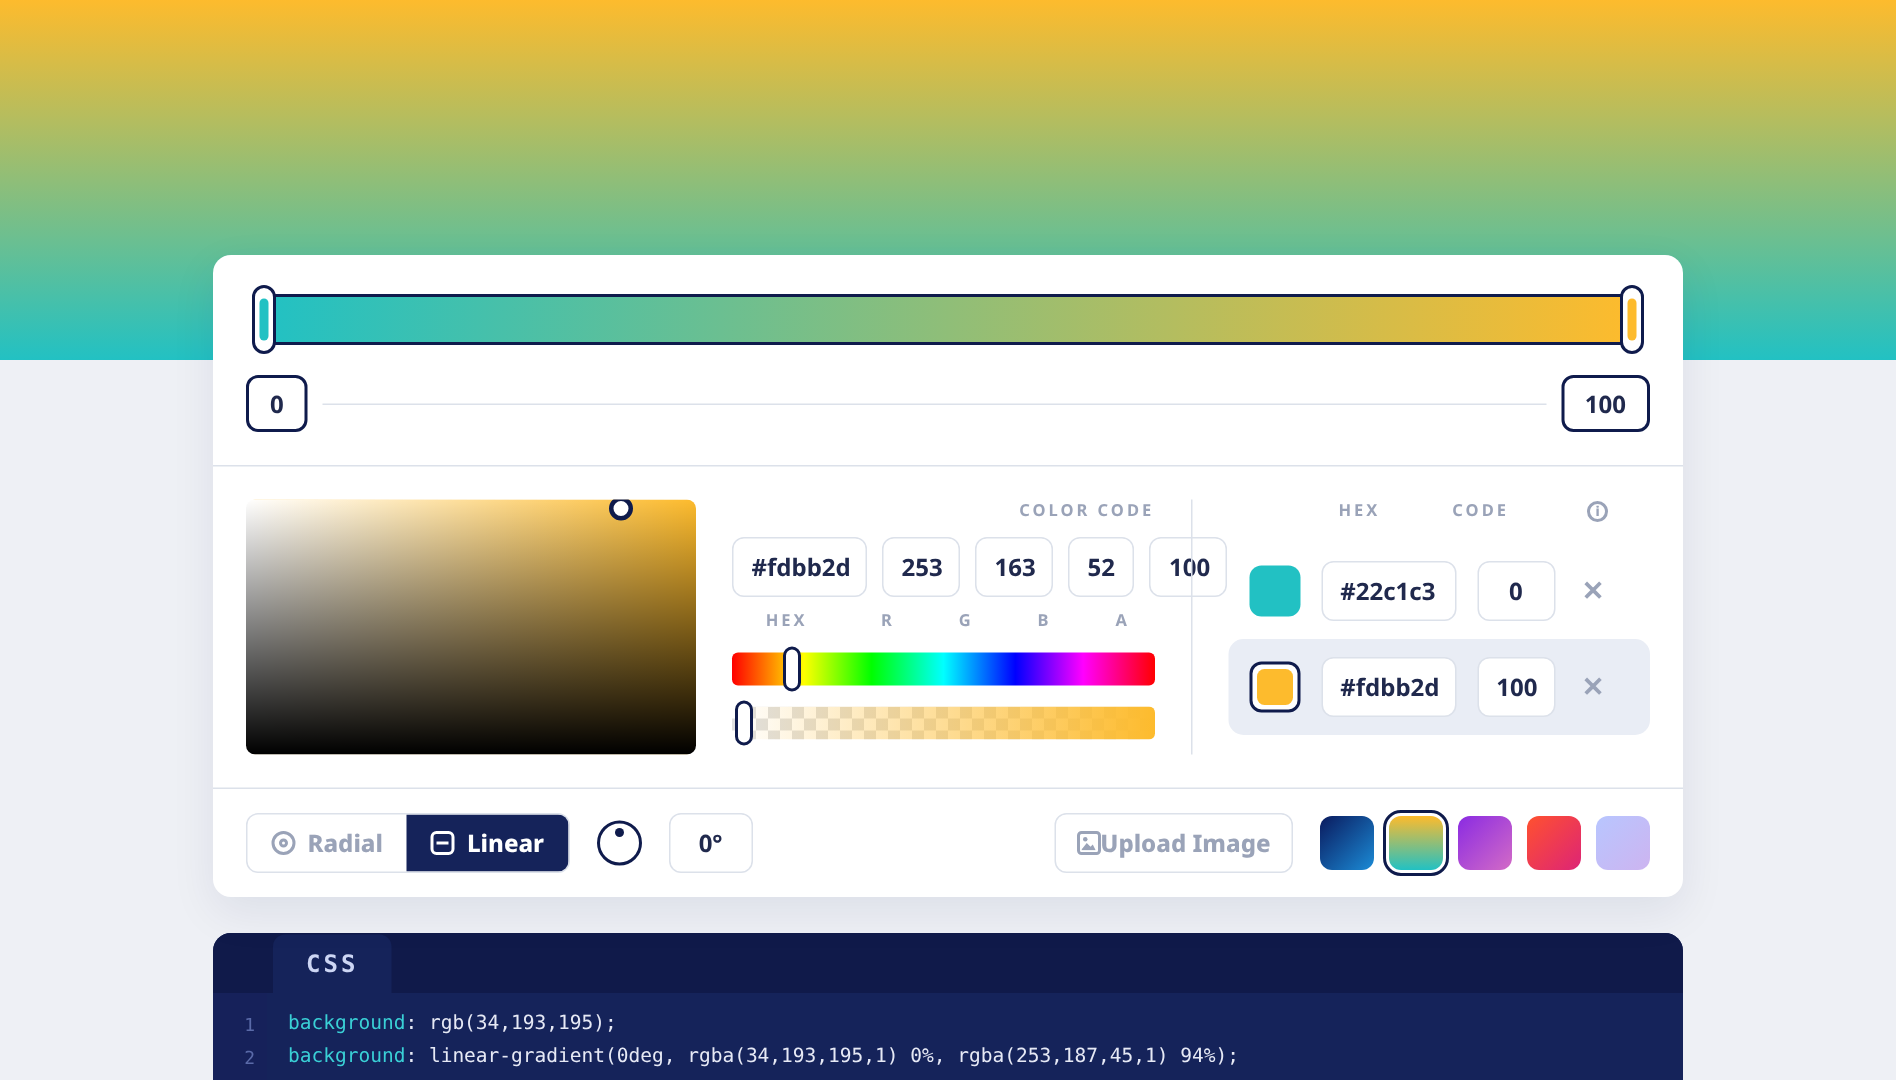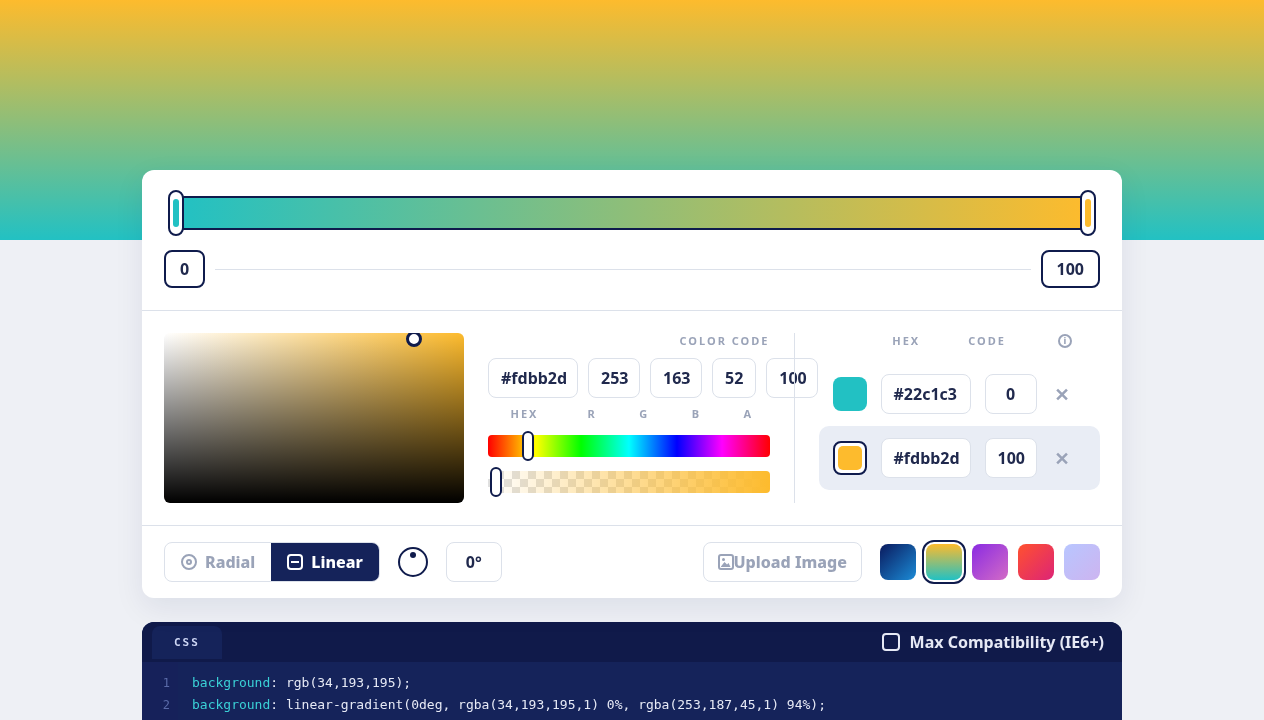--- a/index.html
+++ b/index.html
@@ -129,21 +129,21 @@
   .presets{display:flex;gap:10px;}
   .preset{width:36px;height:36px;border-radius:8px;cursor:pointer;}
   .preset.selected{outline:2px solid #0f1b4c;outline-offset:2px;}
 
   
   .codepanel{
     width:980px;margin:0 auto 40px auto;background:var(--navy);border-radius:12px;overflow:hidden;color:#cdd6f4;
     font-family:ui-monospace,Menlo,Consolas,monospace;
   }
   .codehead{display:flex;align-items:center;background:#101a4a;height:40px;}
-  .codetab{margin-left:10px;background:var(--navy);padding:10px 22px;border-radius:8px 8px 0 0;font-family:inherit;font-weight:700;letter-spacing:2px;font-size:11px;}
+  .codetab{margin-left:40px;background:var(--navy);padding:10px 22px;border-radius:8px 8px 0 0;font-family:inherit;font-weight:700;letter-spacing:2px;font-size:16px;}
   .compat{margin-left:auto;margin-right:18px;display:flex;align-items:center;gap:10px;color:#e6e9f5;font-family:system-ui,sans-serif;font-weight:700;}
   .checkbox{width:18px;height:18px;border:2px solid #e6e9f5;border-radius:4px;}
   .codebody{display:flex;}
   .gutter{width:36px;background:#16215a;color:#5a6aa8;font-size:12px;text-align:right;padding:10px 8px;line-height:22px;}
   .codelines{flex:1;padding:10px 14px;font-size:13px;line-height:22px;white-space:pre;}
   .codelines .kw{color:#3ad0d6;}
   .codelines .pl{color:#e6e9f5;}
 </style>
 </head>
 <body>
@@ -255,24 +255,20 @@
         <div class="preset" style="background: linear-gradient(135deg, rgb(138, 43, 226), rgb(211, 107, 198));"></div>
         <div class="preset" style="background: linear-gradient(135deg, rgb(255, 81, 47), rgb(221, 36, 118));"></div>
         <div class="preset" style="background: linear-gradient(135deg, rgb(184, 198, 255), rgb(205, 180, 240));"></div>
       </div>
   </div>
 </div>
 
 <div class="codepanel">
   <div class="codehead">
     <div class="codetab">CSS</div>
-    <div class="compat">
-      <span class="checkbox"></span>
-      <span>Max Compatibility (IE6+)</span>
-    </div>
   </div>
   <div class="codebody">
     <div class="gutter" id="gutter">1
 2
 3
 </div>
     <div class="codelines" id="codelines"><span class="kw">background</span><span class="pl">: rgb(34,193,195);</span>
 <span class="kw">background</span><span class="pl">: linear-gradient(0deg, rgba(34,193,195,1) 0%, rgba(253,187,45,1) 94%);</span>
 
 </div>

